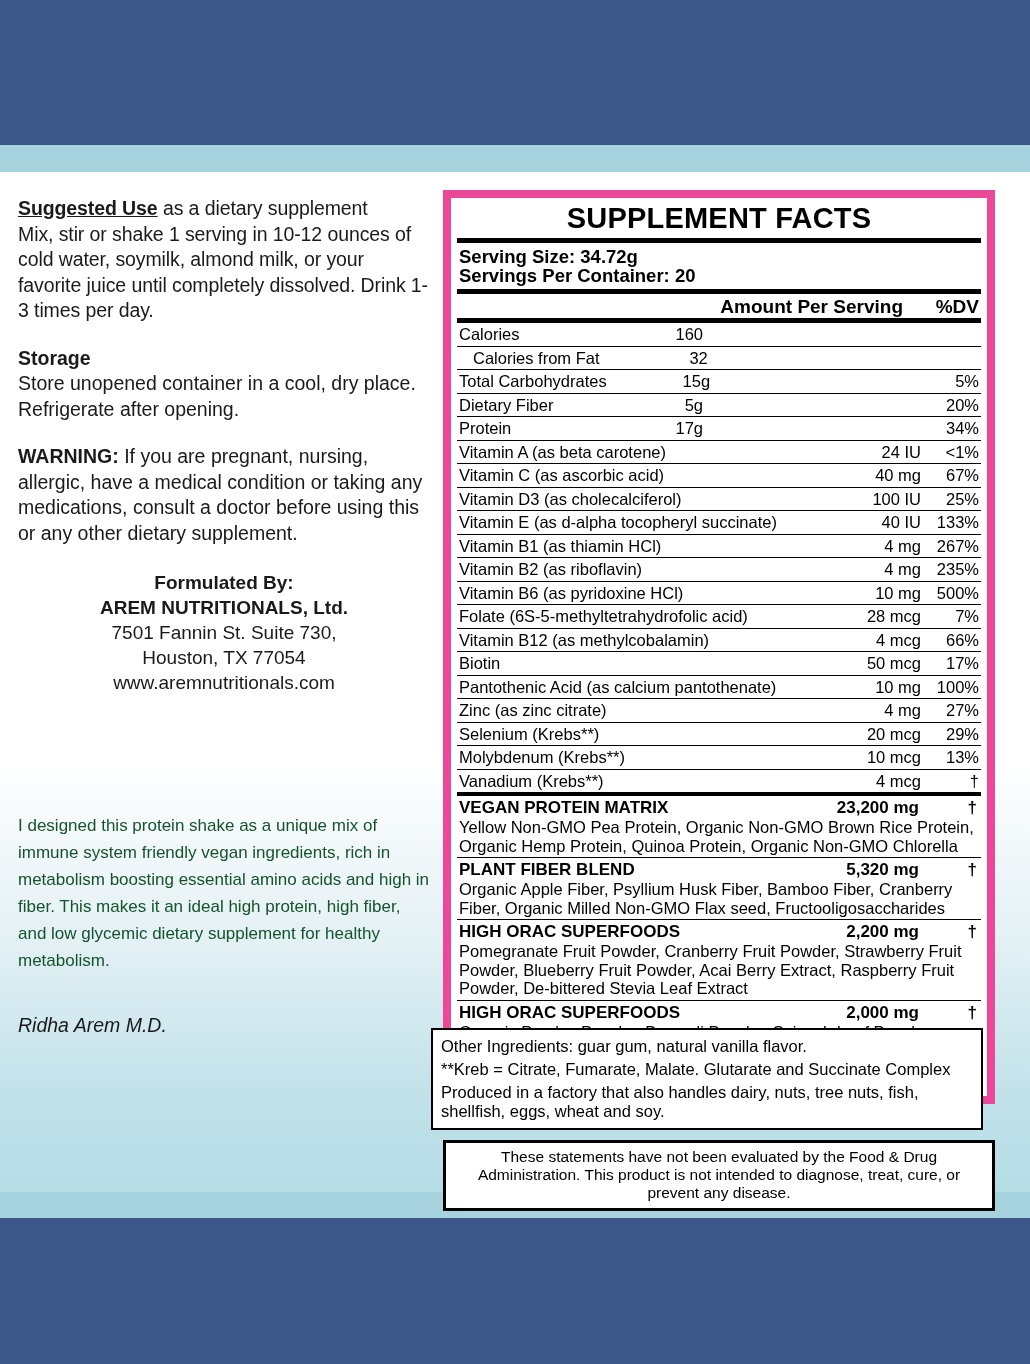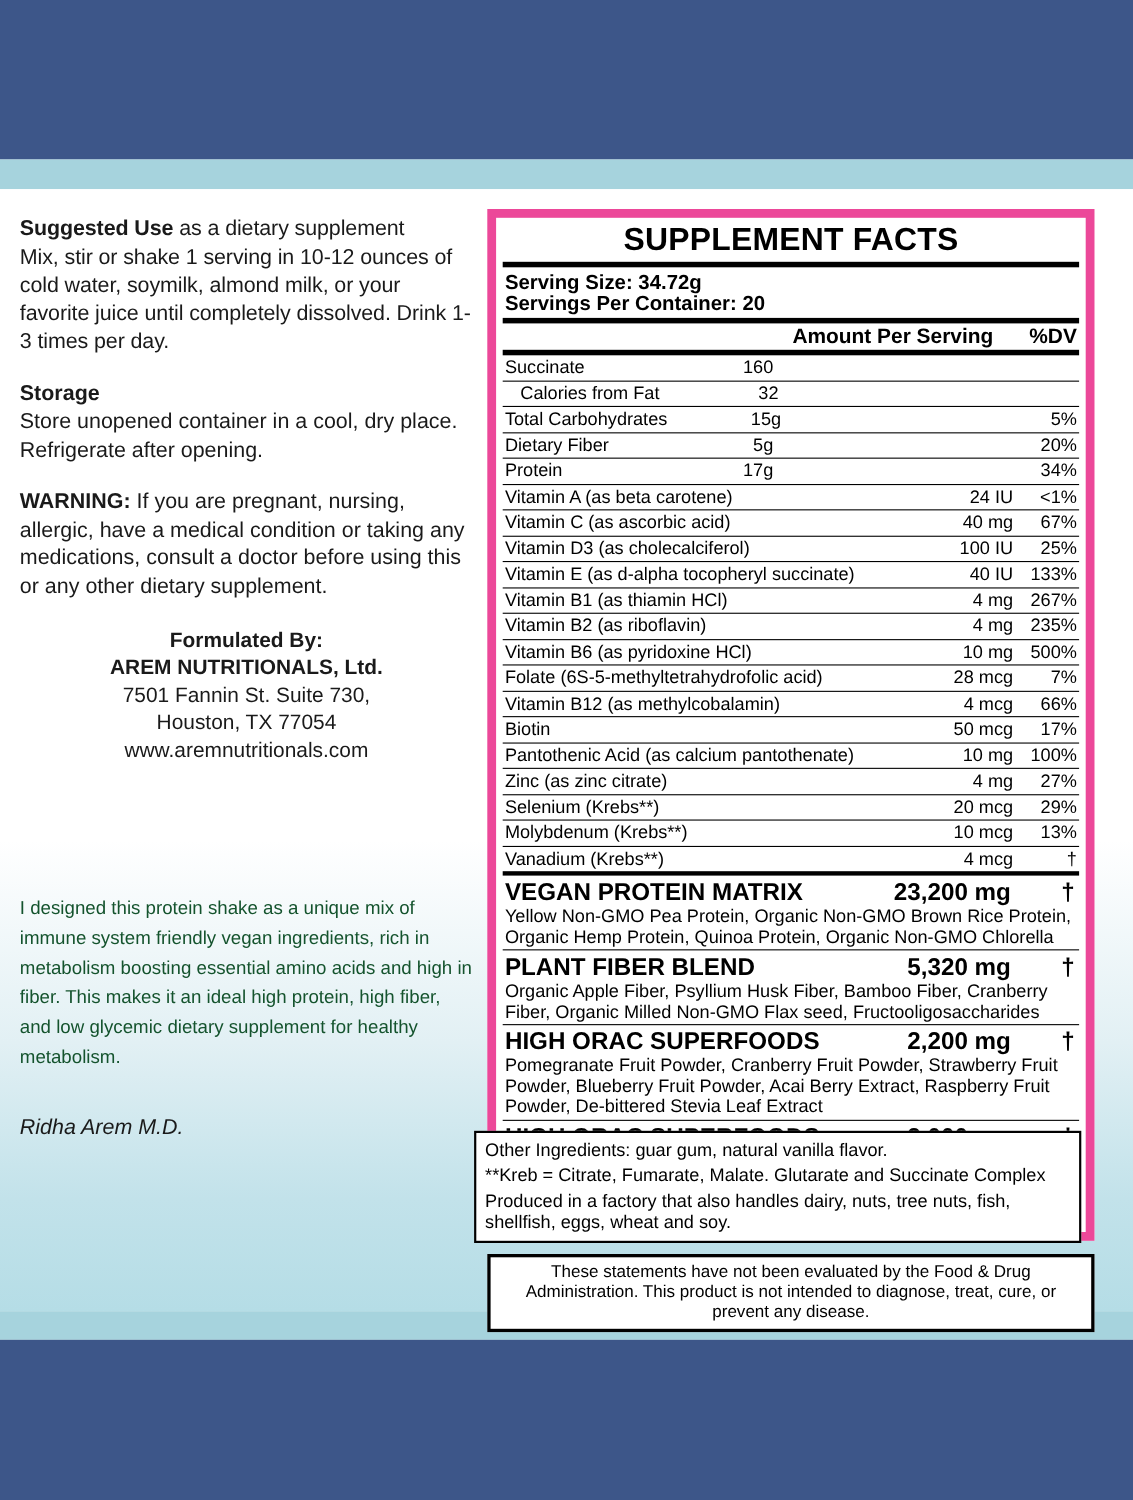--- a/index.html
+++ b/index.html
@@ -18,21 +18,21 @@
   }
   .band-bot-light  { position:absolute; left:0; top:1192px; width:1030px; height:26px; background:#a6d3dd; }
   .band-bot-dark   { position:absolute; left:0; top:1218px; width:1030px; height:146px; background:#3d5689; }
 
   
   .left-col {
     position:absolute; left:18px; top:196px; width:412px;
     color:#1a1a1a;
   }
   .use-block { font-size:19.5px; line-height:25.5px; letter-spacing:-0.1px; }
-  .use-block b { font-weight:bold; }
+  .use-block b { font-weight:bold;text-decoration:underline; }
   .blk-gap { height:22px; }
   .storage-h { font-size:19.5px; font-weight:bold; line-height:25.5px; }
   .storage-b { font-size:19.5px; line-height:25.5px; }
   .warn-block { font-size:19.5px; line-height:25.5px; }
   .warn-block b { font-weight:bold; }
 
   .formulated {
     margin-top:24px; text-align:center; font-size:19px; line-height:25px;
   }
   .formulated .b { font-weight:bold; }
@@ -71,21 +71,21 @@
   
   .r-amt.macro { width:118px; padding-right:0; }
   .macro-spacer { flex:0 0 218px; }
   
   .r-amt.vit { width:86px; }
 
   .blend {
     border-top:1px solid #000; padding:2px 0 2px 0;
   }
   .blend.thick { border-top:4px solid #000; }
-  .blend-hdr { display:flex; align-items:baseline; font-size:22px; font-weight:bold;justify-content:space-between; }
+  .blend-hdr { display:flex; align-items:baseline; font-size:17px; font-weight:bold;justify-content:space-between; }
   .blend-name { flex:1 1 auto; padding-left:2px; }
   .blend-amt { width:132px; text-align:right; }
   .blend-dag { width:58px; text-align:right; padding-right:4px; }
   .blend-ing { font-size:16.5px; line-height:18.5px; padding-left:2px; padding-right:2px; }
 
   .dv-note { font-size:16.5px; padding:4px 0 2px 4px; }
 
   
   .oi-box {
     position:absolute; left:431px; top:1028px; width:552px;
@@ -154,21 +154,21 @@
   <div class="row first" style="border-top:none;padding-top:3px;padding-bottom:2px;">
     <div class="r-name" style="flex:1 1 auto"></div>
     <div class="hdr-aps" style="font-size:19px;font-weight:bold;">Amount Per Serving</div>
     <div class="r-dv" style="font-size:19px;font-weight:bold;width:76px;">%DV</div>
   </div>
 
   <div class="rule-lg"></div>
 
   <div id="macro-rows">
       <div class="row first">
-        <div class="r-name">Succinate</div>
+        <div class="r-name">Calories</div>
         <div class="r-amt macro">160</div>
         <div class="macro-spacer"></div>
         <div class="r-dv"></div>
       </div>
       <div class="row">
         <div class="r-name indent">Calories from Fat</div>
         <div class="r-amt macro">32</div>
         <div class="macro-spacer"></div>
         <div class="r-dv"></div>
       </div>

